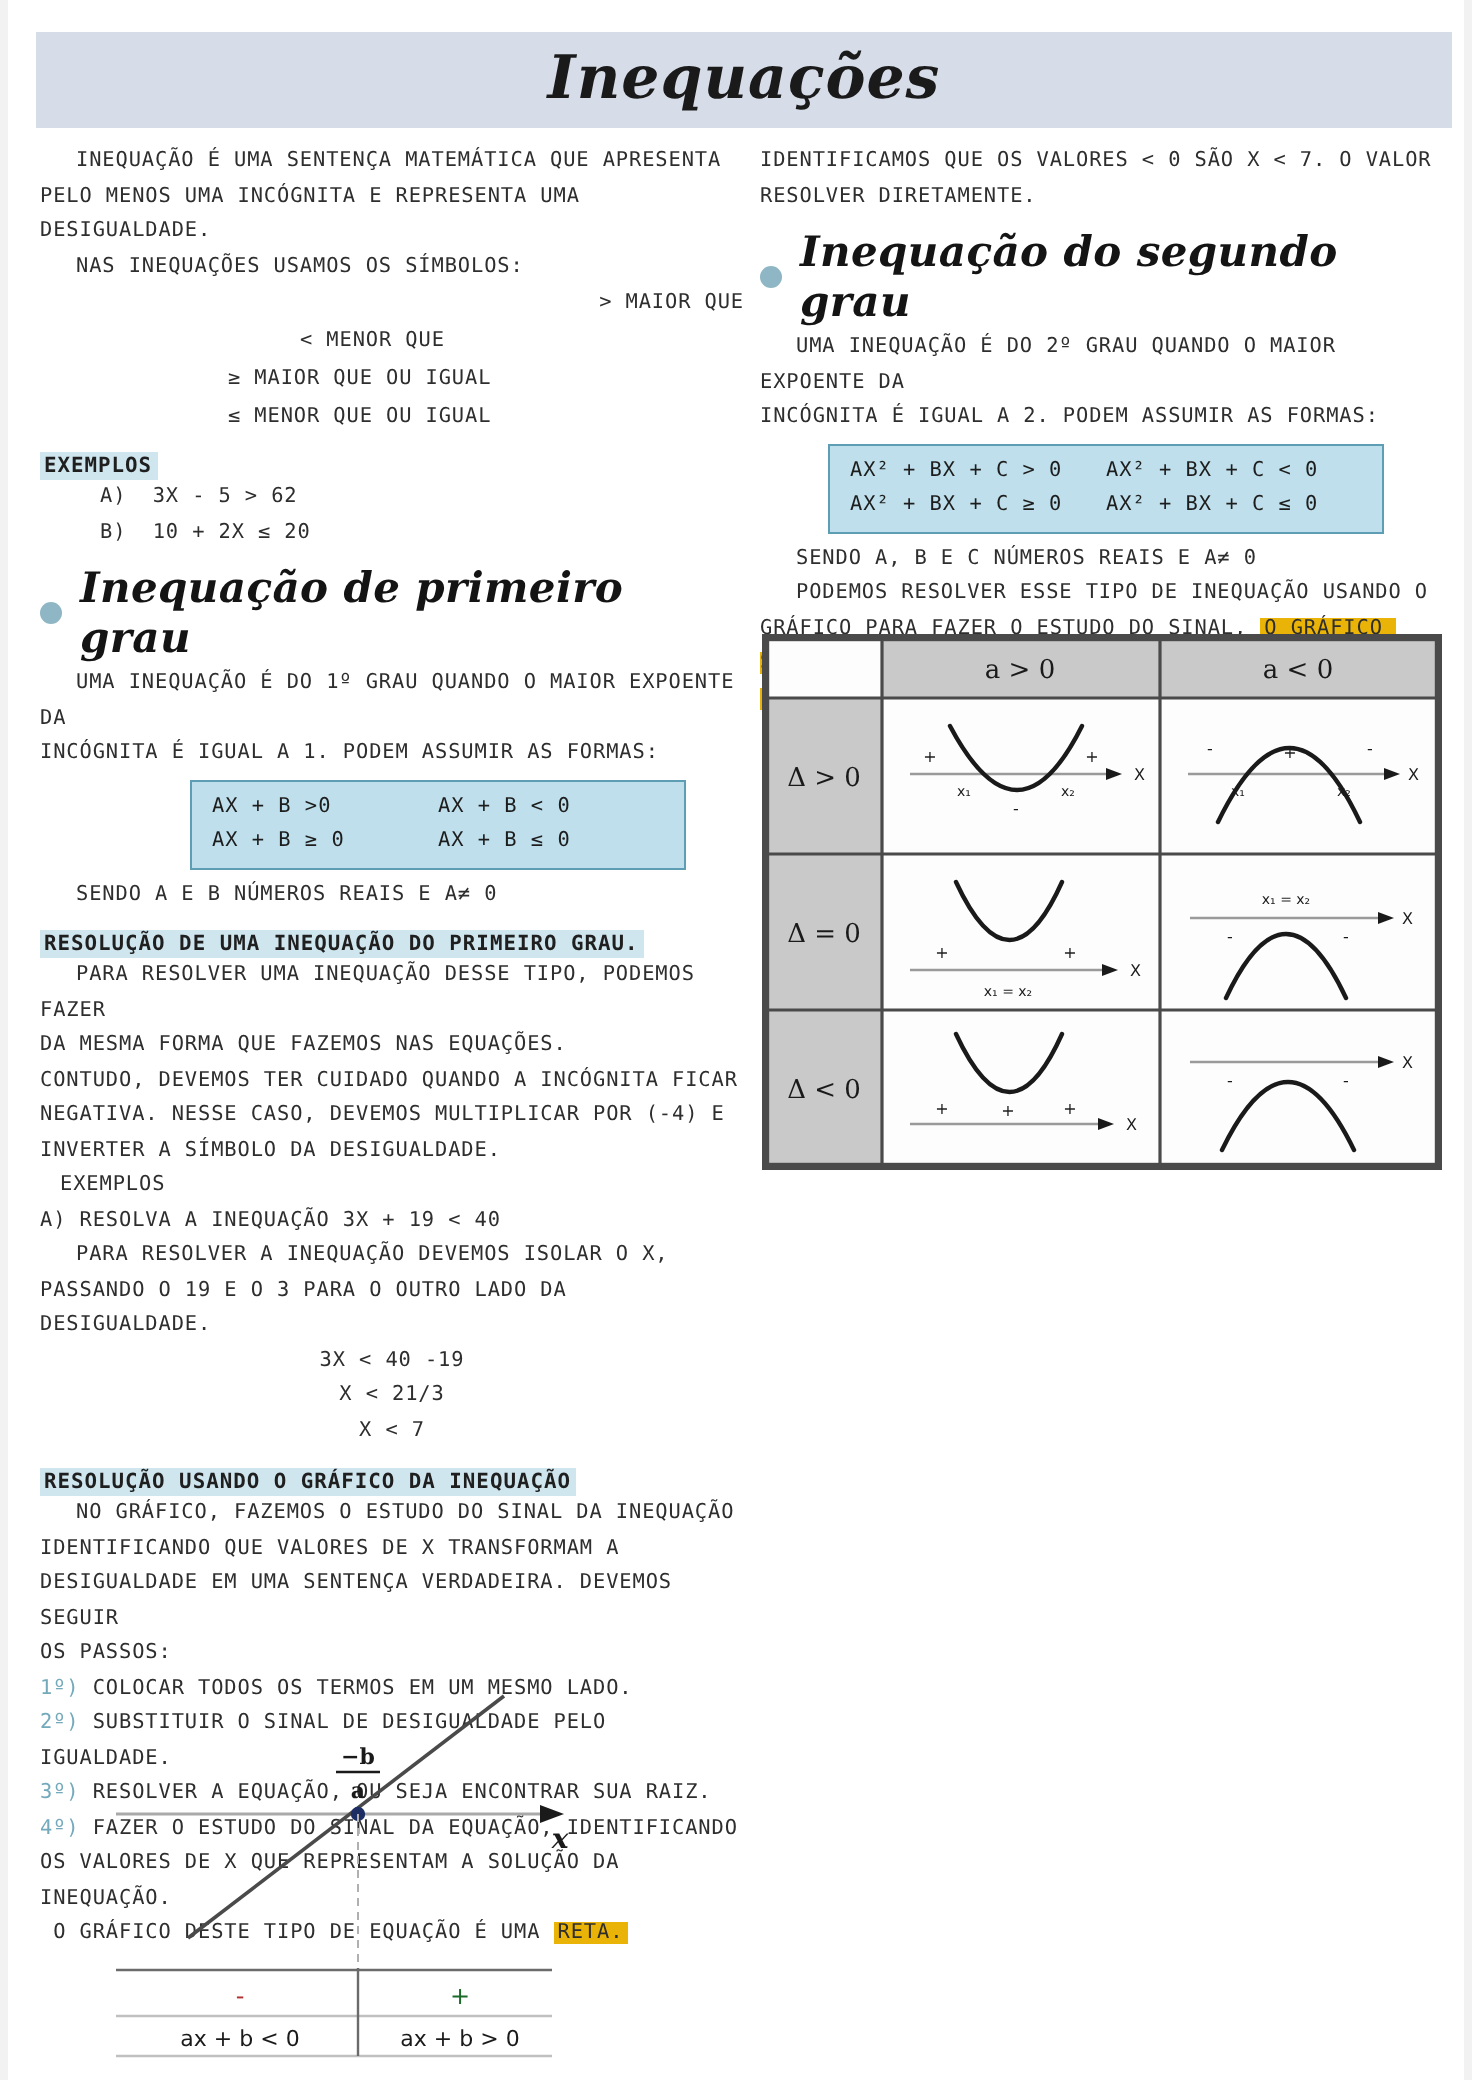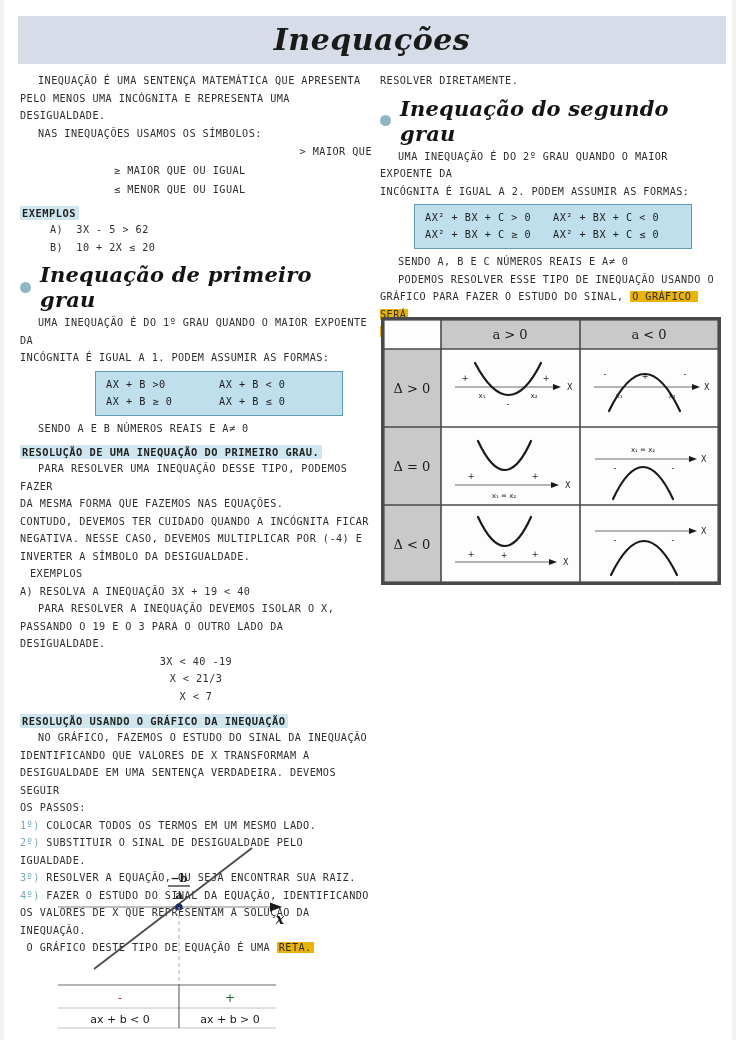--- a/index.html
+++ b/index.html
@@ -171,20 +171,21 @@
   </div>
 
   <div class="col col-left">
 
     <div class="txt indent">INEQUAÇÃO É UMA SENTENÇA MATEMÁTICA QUE APRESENTA</div>
     <div class="txt">PELO MENOS UMA INCÓGNITA E REPRESENTA UMA DESIGUALDADE.</div>
     <div class="txt indent">NAS INEQUAÇÕES USAMOS OS SÍMBOLOS:</div>
 
     <div class="sym-wrap">
       <div class="sym-line" style="text-align:right;padding-left:72px">&gt; MAIOR QUE</div>
+      <div class="sym-line" style="text-align:left;padding-left:72px">&lt; MENOR QUE</div>
       <div class="sym-line" style="text-align:left;padding-left:36px">≥ MAIOR QUE OU IGUAL</div>
       <div class="sym-line" style="text-align:left;padding-left:36px">≤ MENOR QUE OU IGUAL</div>
     </div>
 
     <div style="margin-top:3px">
       <span class="hl-head">EXEMPLOS</span>
     </div>
     <div class="txt" style="padding-left:30px">A)  3X - 5 &gt; 62</div>
     <div class="txt" style="padding-left:30px">B)  10 + 2X ≤ 20</div>
 
@@ -264,20 +265,21 @@
       <line x1="38" y1="190" x2="256" y2="190" stroke="#c0c0c0" stroke-width="1.2"></line>
       <line x1="159" y1="146" x2="159" y2="190" stroke="#6b6b6b" stroke-width="1.2"></line>
       <text x="100" y="164" text-anchor="middle" font-family="'DejaVu Sans', sans-serif" font-size="12" fill="#b23030">-</text>
       <text x="210" y="164" text-anchor="middle" font-family="'DejaVu Sans', sans-serif" font-size="12" fill="#1d6b2a">+</text>
       <text x="100" y="185" text-anchor="middle" font-family="'DejaVu Sans', sans-serif" font-size="11" fill="#1a1a1a">ax + b &lt; 0</text>
       <text x="210" y="185" text-anchor="middle" font-family="'DejaVu Sans', sans-serif" font-size="11" fill="#1a1a1a">ax + b &gt; 0</text>
     </svg>
   </div>
 
   <div class="col col-right">
+    <div class="txt">IDENTIFICAMOS QUE OS VALORES &lt; 0 SÃO X &lt; 7. O VALOR</div>
     <div class="txt">RESOLVER DIRETAMENTE.</div>
 
     <div class="sect">
       <span class="sect-bullet"></span>
       <span class="sect-title">Inequação do segundo grau</span>
     </div>
     <div class="txt indent">UMA INEQUAÇÃO É DO 2º GRAU QUANDO O MAIOR EXPOENTE DA</div>
     <div class="txt">INCÓGNITA É IGUAL A 2. PODEM ASSUMIR AS FORMAS:</div>
 
     <div class="formula-box fbox-2">

